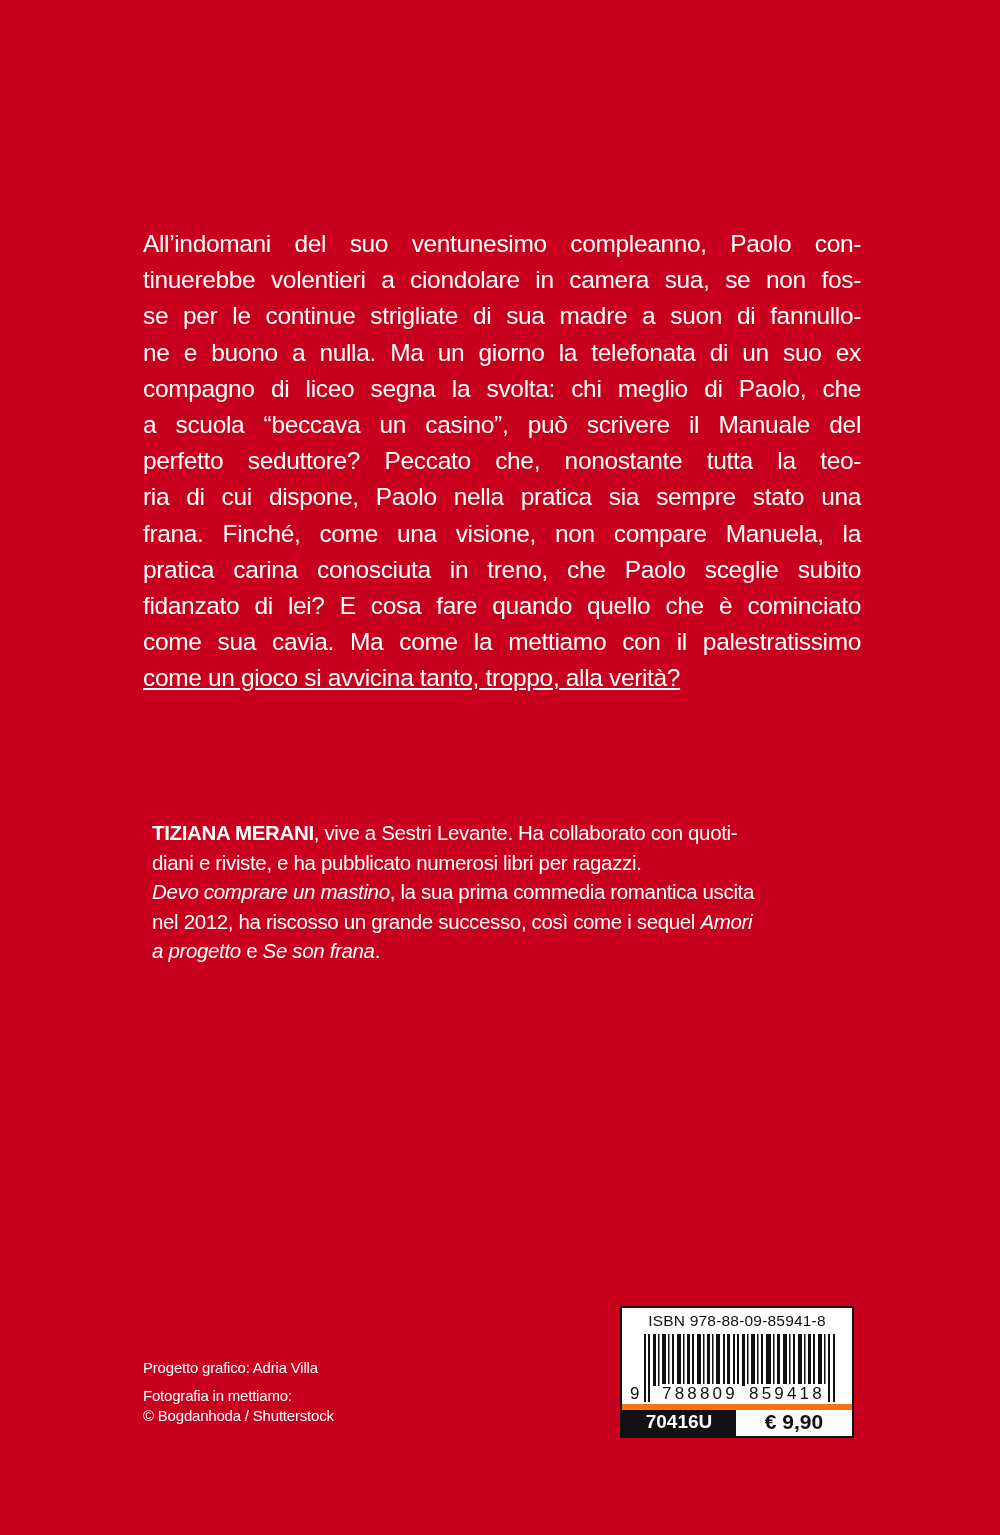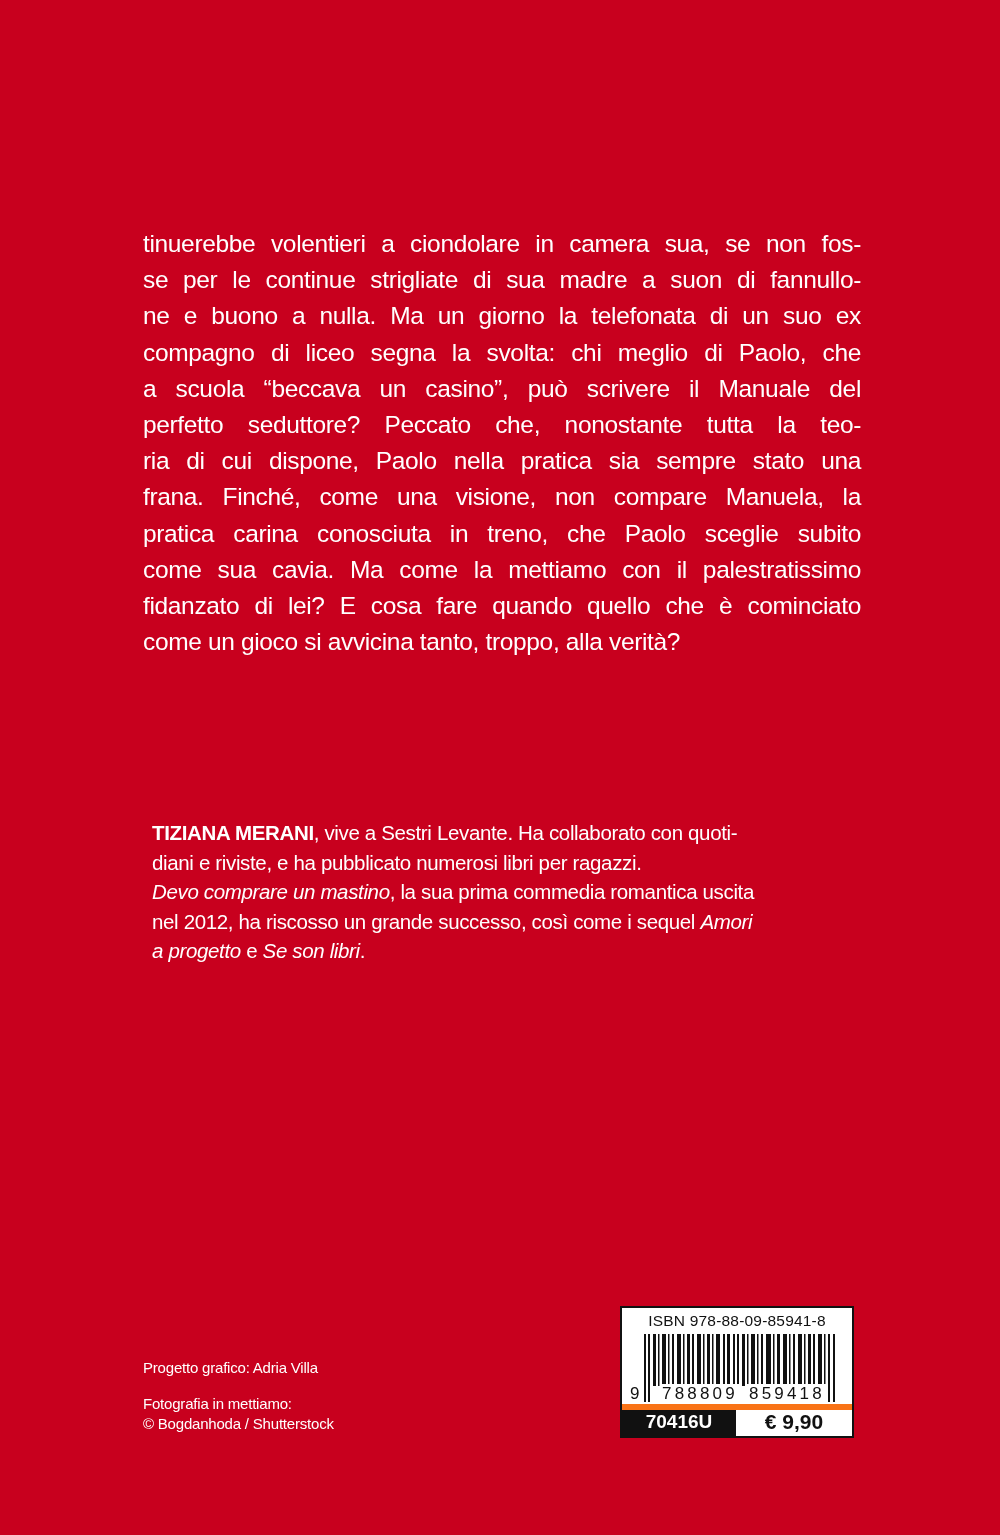--- a/index.html
+++ b/index.html
@@ -8,33 +8,33 @@
     background:#c8001e;
     font-family:"Liberation Sans", sans-serif;
     color:#fff;
     position:relative;
   }
   .blurb {
     position:absolute; left:143px; top:226px; width:718px;
     font-size:24.5px; line-height:36.2px; letter-spacing:-0.35px;
   }
   .blurb .line { display:block; white-space:nowrap; text-align:justify; text-align-last:justify; }
-  .blurb .line.last { text-align-last:left; }
+  .blurb .line.last { text-align-last:left;text-decoration:underline; }
   .bio {
     position:absolute; left:152px; top:818px; width:718px;
     font-size:20.5px; line-height:29.5px; letter-spacing:-0.35px;
   }
   .bio .line { display:block; white-space:nowrap; }
   .bio b { font-weight:bold; }
   .bio i { }
   .credits {
     position:absolute; left:143px; top:1358px;
     font-size:15px; line-height:20px; letter-spacing:-0.2px;
   }
-  .credits .c1 { display:block; margin-bottom:16px; }
+  .credits .c1 { display:block; margin-bottom:8px; }
   .credits .c2, .credits .c3 { display:block; }
   .barcode-box {
     position:absolute; left:620px; top:1306px; width:234px; height:132px;
     background:#fff; border:2px solid #111; box-sizing:border-box;
     color:#111;
   }
   .isbn {
     position:absolute; top:4px; left:0; right:0; text-align:center;
     font-size:15.5px; letter-spacing:0.2px;
   }
@@ -58,40 +58,41 @@
   }
   .price {
     flex:1; background:#fff; color:#111; font-weight:bold;
     font-size:21px; line-height:24px; text-align:center;
   }
 </style>
 </head>
 <body>
 
 <div class="blurb">
+  <span class="line">All’indomani del suo ventunesimo compleanno, Paolo con-</span>
   <span class="line">tinuerebbe volentieri a ciondolare in camera sua, se non fos-</span>
   <span class="line">se per le continue strigliate di sua madre a suon di fannullo-</span>
   <span class="line">ne e buono a nulla. Ma un giorno la telefonata di un suo ex</span>
   <span class="line">compagno di liceo segna la svolta: chi meglio di Paolo, che</span>
   <span class="line">a scuola “beccava un casino”, può scrivere il Manuale del</span>
   <span class="line">perfetto seduttore? Peccato che, nonostante tutta la teo-</span>
   <span class="line">ria di cui dispone, Paolo nella pratica sia sempre stato una</span>
   <span class="line">frana. Finché, come una visione, non compare Manuela, la</span>
   <span class="line">pratica carina conosciuta in treno, che Paolo sceglie subito</span>
+  <span class="line">fidanzato di lei? E cosa fare quando quello che è cominciato</span>
   <span class="line">come sua cavia. Ma come la mettiamo con il palestratissimo</span>
-  <span class="line">fidanzato di lei? E cosa fare quando quello che è cominciato</span>
   <span class="line last">come un gioco si avvicina tanto, troppo, alla verità?</span>
 </div>
 
 <div class="bio">
   <span class="line"><b>TIZIANA MERANI</b><span>, vive a Sestri Levante. Ha collaborato con quoti-</span></span>
   <span class="line">diani e riviste, e ha pubblicato numerosi libri per ragazzi.</span>
   <span class="line"><i>Devo comprare un mastino</i><span>, la sua prima commedia romantica uscita</span></span>
   <span class="line"><span>nel 2012, ha riscosso un grande successo, così come i sequel </span><i>Amori</i></span>
-  <span class="line"><i>a progetto</i><span> e </span><i>Se son libri</i><span>.</span></span>
+  <span class="line"><i>a progetto</i><span> e </span><i>Se son frana</i><span>.</span></span>
 </div>
 
 <div class="credits">
   <span class="c1">Progetto grafico: Adria Villa</span>
   <span class="c2">Fotografia in mettiamo:</span>
   <span class="c3">© Bogdanhoda / Shutterstock</span>
 </div>
 
 <div class="barcode-box">
   <div class="isbn">ISBN 978-88-09-85941-8</div>

